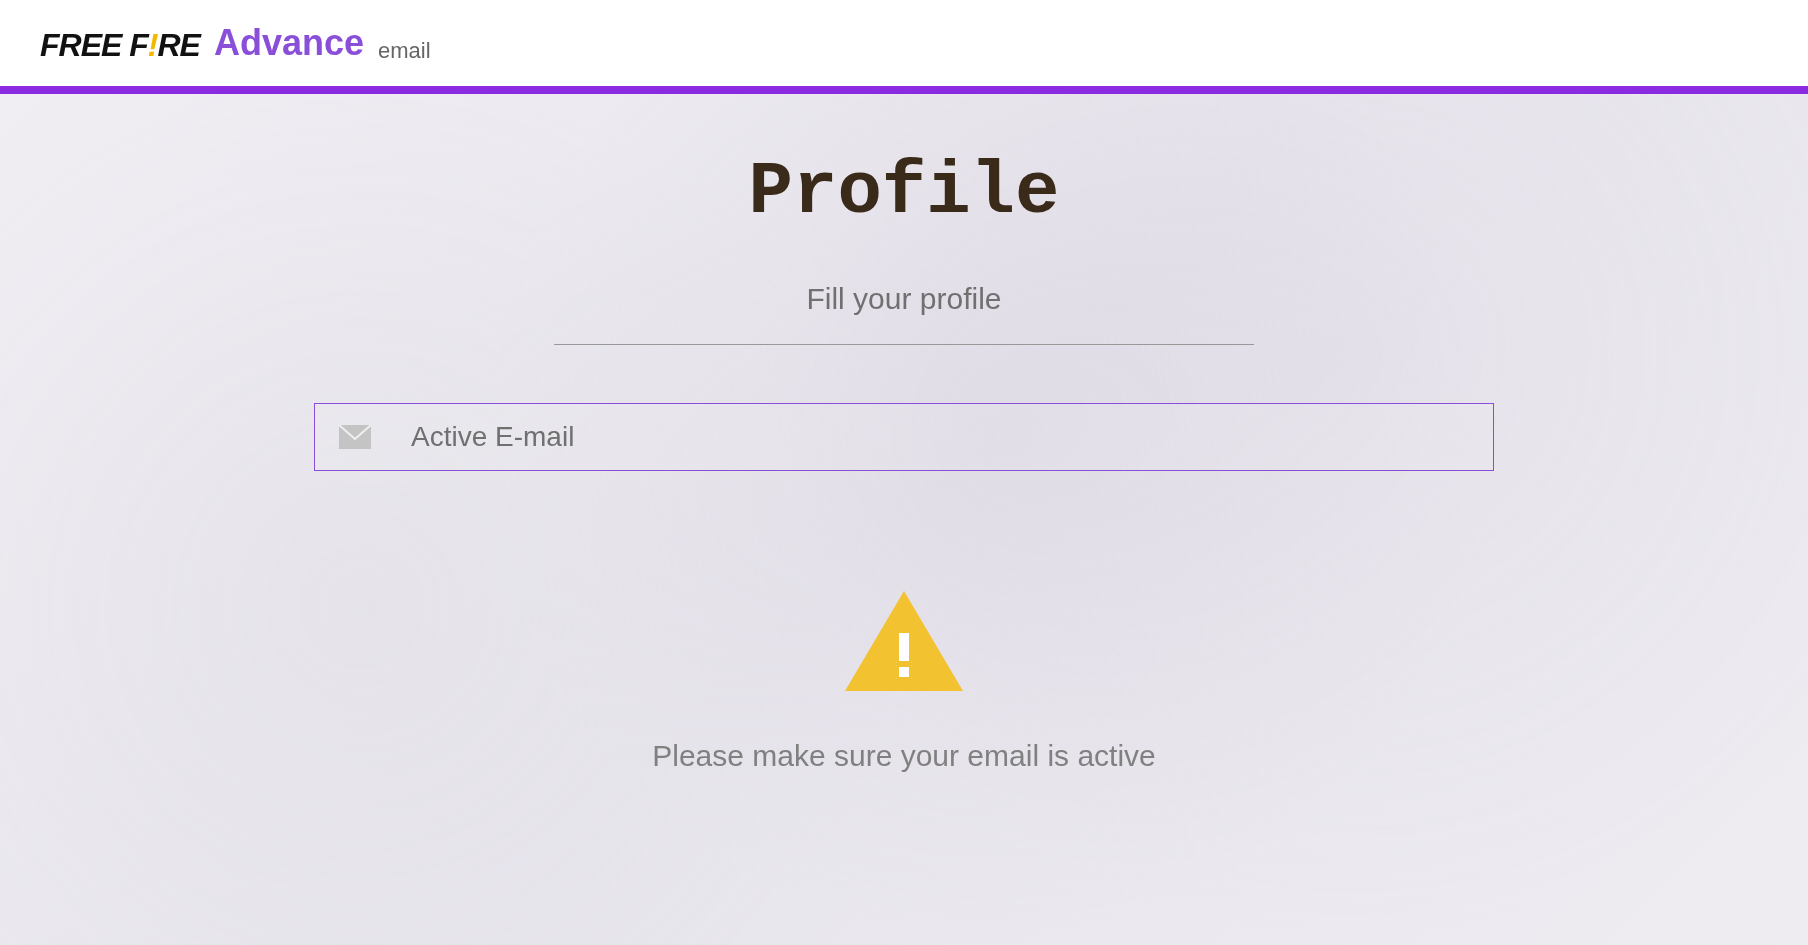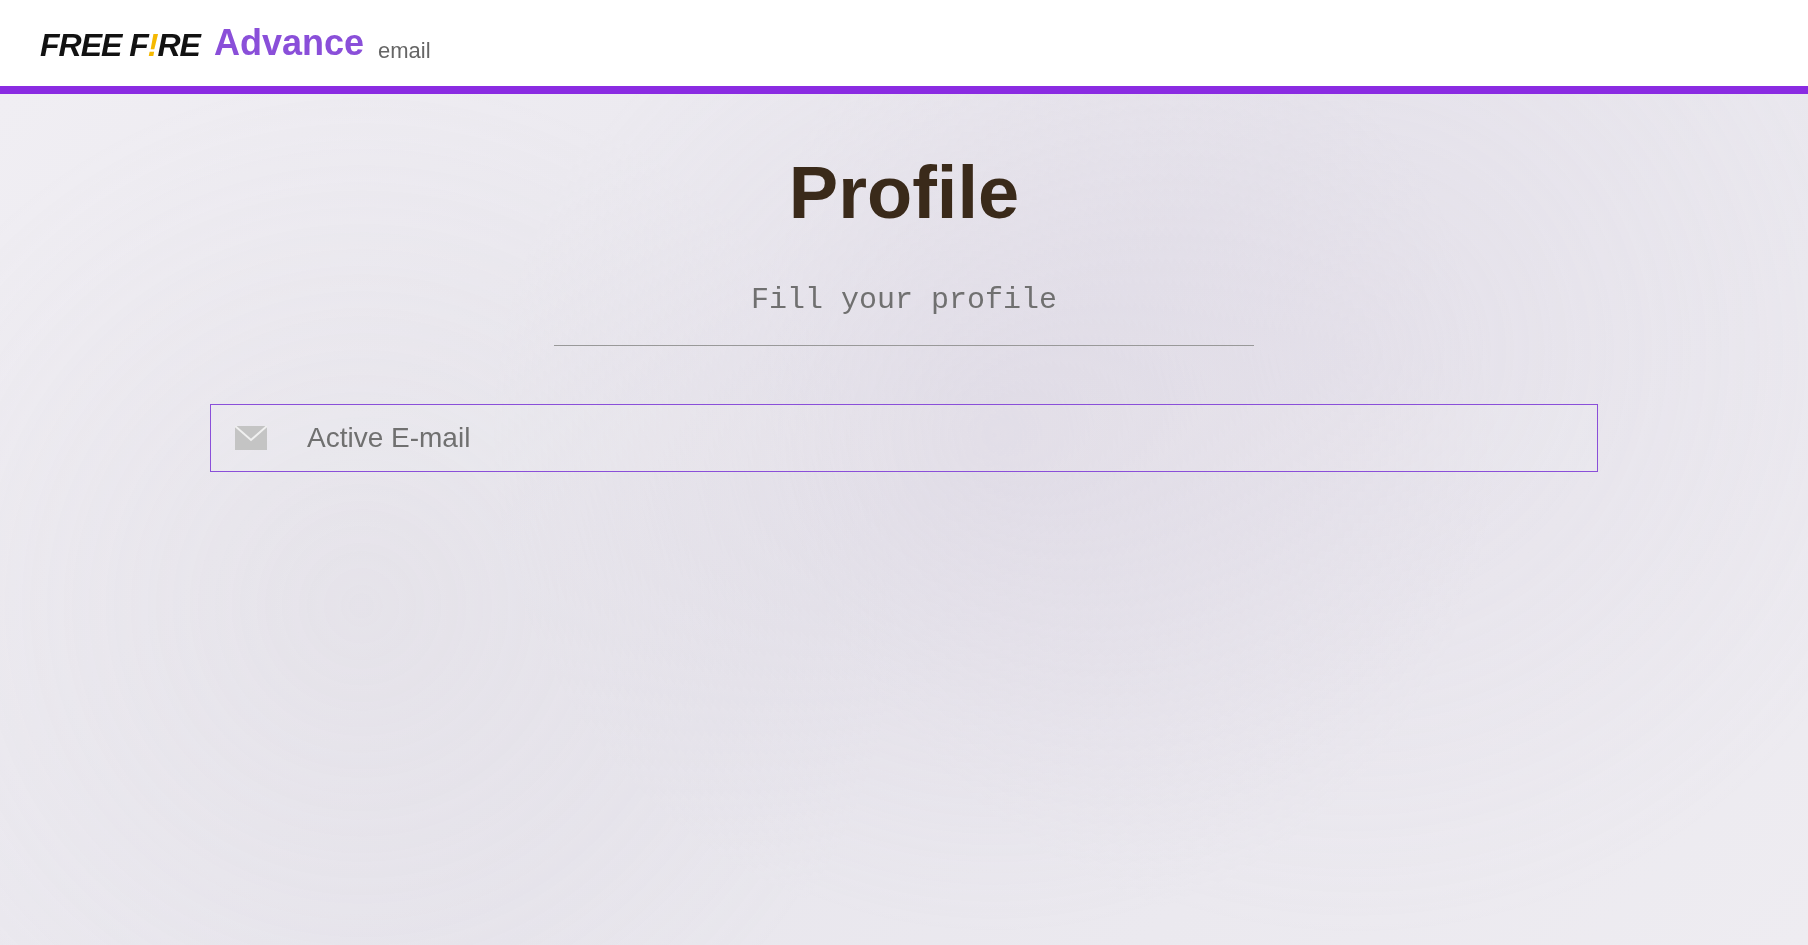--- a/index.html
+++ b/index.html
@@ -90,40 +90,40 @@
       width: 100%;
       display: flex;
       flex-direction: column;
       align-items: center;
     }
     
     .page-title {
       font-size: 74px;
       font-weight: 700;
       color: #3a2a1a;
-      font-family: Liberation Sans, sans-serif;
+      font-family: Liberation Mono, monospace;
       margin-bottom: 48px;
     }
     
     .subtitle {
       font-size: 30px;
       color: #707070;
-      font-family: Liberation Mono, monospace;
+      font-family: Liberation Sans, sans-serif;
       margin-bottom: 28px;
     }
     
     .divider {
       width: 700px;
       height: 1px;
       background: #999;
       margin-bottom: 58px;
     }
     
     .input-row {
-      width: 1388px;
+      width: 1180px;
       height: 68px;
       border: 1.5px solid #8a4fd9;
       display: flex;
       align-items: center;
       padding: 0 24px;
       background: rgba(255,255,255,0.08);
     }
     
     .mail-icon {
       width: 32px;
@@ -190,14 +190,24 @@
     <div class="input-row">
       <span class="mail-icon">
         <svg viewBox="0 0 32 24" width="32" height="24">
           <rect x="0" y="0" width="32" height="24" fill="#c4c4c4"></rect>
           <path d="M 0 0 L 16 14 L 32 0" fill="none" stroke="#f0f0f0" stroke-width="2"></path>
         </svg>
       </span>
       <input type="email" class="email-input" placeholder="Active E-mail" value="" style="">
     </div>
 
+    <div class="warning-section">
+      <span class="warning-triangle">
+        <svg viewBox="0 0 118 100" width="118" height="100">
+          <path d="M 59 0 L 118 100 L 0 100 Z" fill="#f2c230"></path>
+          <rect x="54" y="42" width="10" height="28" fill="#ffffff"></rect>
+          <rect x="54" y="76" width="10" height="10" fill="#ffffff"></rect>
+        </svg>
+      </span>
+      <div class="warning-text">Please make sure your email is active</div>
+    </div>
   </div>
 </div>
 
 </body></html>

